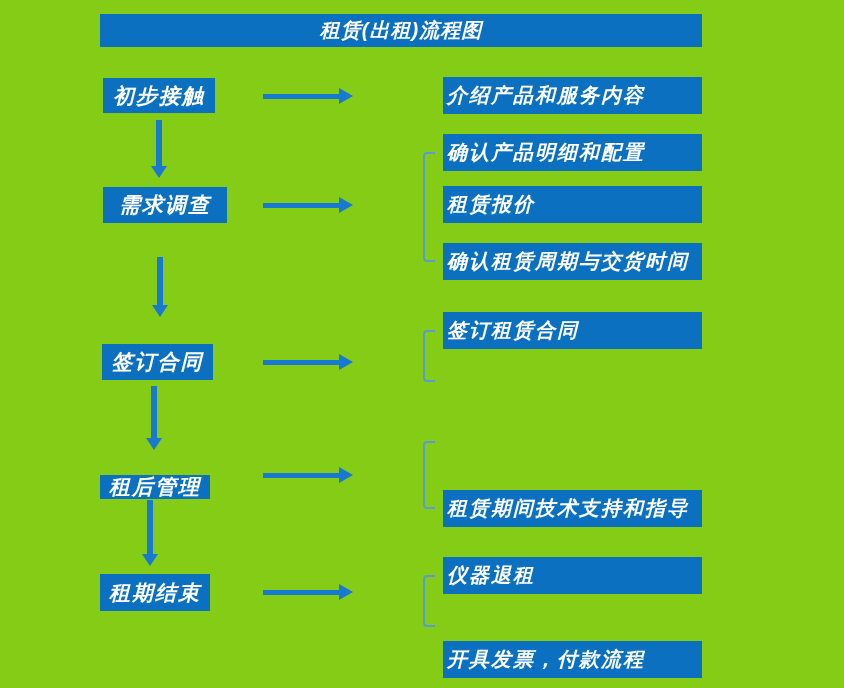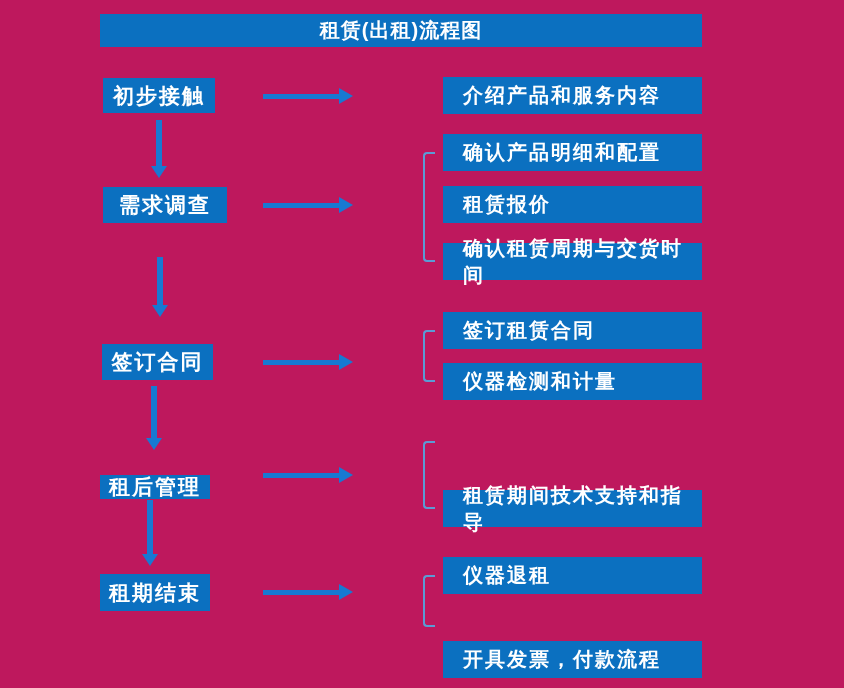--- a/index.html
+++ b/index.html
@@ -1,22 +1,23 @@
 <!DOCTYPE html>
 <html><head>
 <meta charset="utf-8">
 <style>
   html, body { margin: 0; padding: 0; background: #ffffff; }
   #canvas {
     position: relative;
     width: 844px;
     height: 688px;
-    background: #be185d;
+    background: #84cc16;
     overflow: hidden;
     font-family: "Liberation Sans", "DejaVu Sans", sans-serif;
+    font-style: italic;
   }
   .blue-box {
     position: absolute;
     background: #0b70c0;
     color: #ffffff;
     font-weight: bold;
     display: flex;
     align-items: center;
     box-sizing: border-box;
   }
@@ -27,21 +28,21 @@
     letter-spacing: 1px;
   }
   .stage-box {
     justify-content: center;
     font-size: 21px;
     letter-spacing: 2px;
   }
   .output-box {
     left: 443px; width: 259px; height: 37px;
     justify-content: flex-start;
-    padding-left: 20px;
+    padding-left: 4px;
     font-size: 20px;
     letter-spacing: 2px;
   }
   .h-arrow {
     position: absolute;
     width: 90px; height: 16px;
     display: flex;
     align-items: center;
   }
   .h-arrow .shaft { flex: 1; height: 5px; background: #1779d2; }
@@ -129,18 +130,17 @@
   <div class="bracket" style="top:152px; height:110px;"></div>
   <div class="bracket" style="top:330px; height:52px;"></div>
   <div class="bracket" style="top:441px; height:68px;"></div>
   <div class="bracket" style="top:575px; height:52px;"></div>
 
   <div class="blue-box output-box" style="top:77px;">介绍产品和服务内容</div>
   <div class="blue-box output-box" style="top:134px;text-align:right;">确认产品明细和配置</div>
   <div class="blue-box output-box" style="top:186px;">租赁报价</div>
   <div class="blue-box output-box" style="top:243px;">确认租赁周期与交货时间</div>
   <div class="blue-box output-box" style="top:312px;">签订租赁合同</div>
-  <div class="blue-box output-box" style="top:363px;">仪器检测和计量</div>
   <div class="blue-box output-box" style="top:490px;">租赁期间技术支持和指导</div>
   <div class="blue-box output-box" style="top:557px;">仪器退租</div>
   <div class="blue-box output-box" style="top:641px;">开具发票，付款流程</div>
 
 </div>
 
 </body></html>

